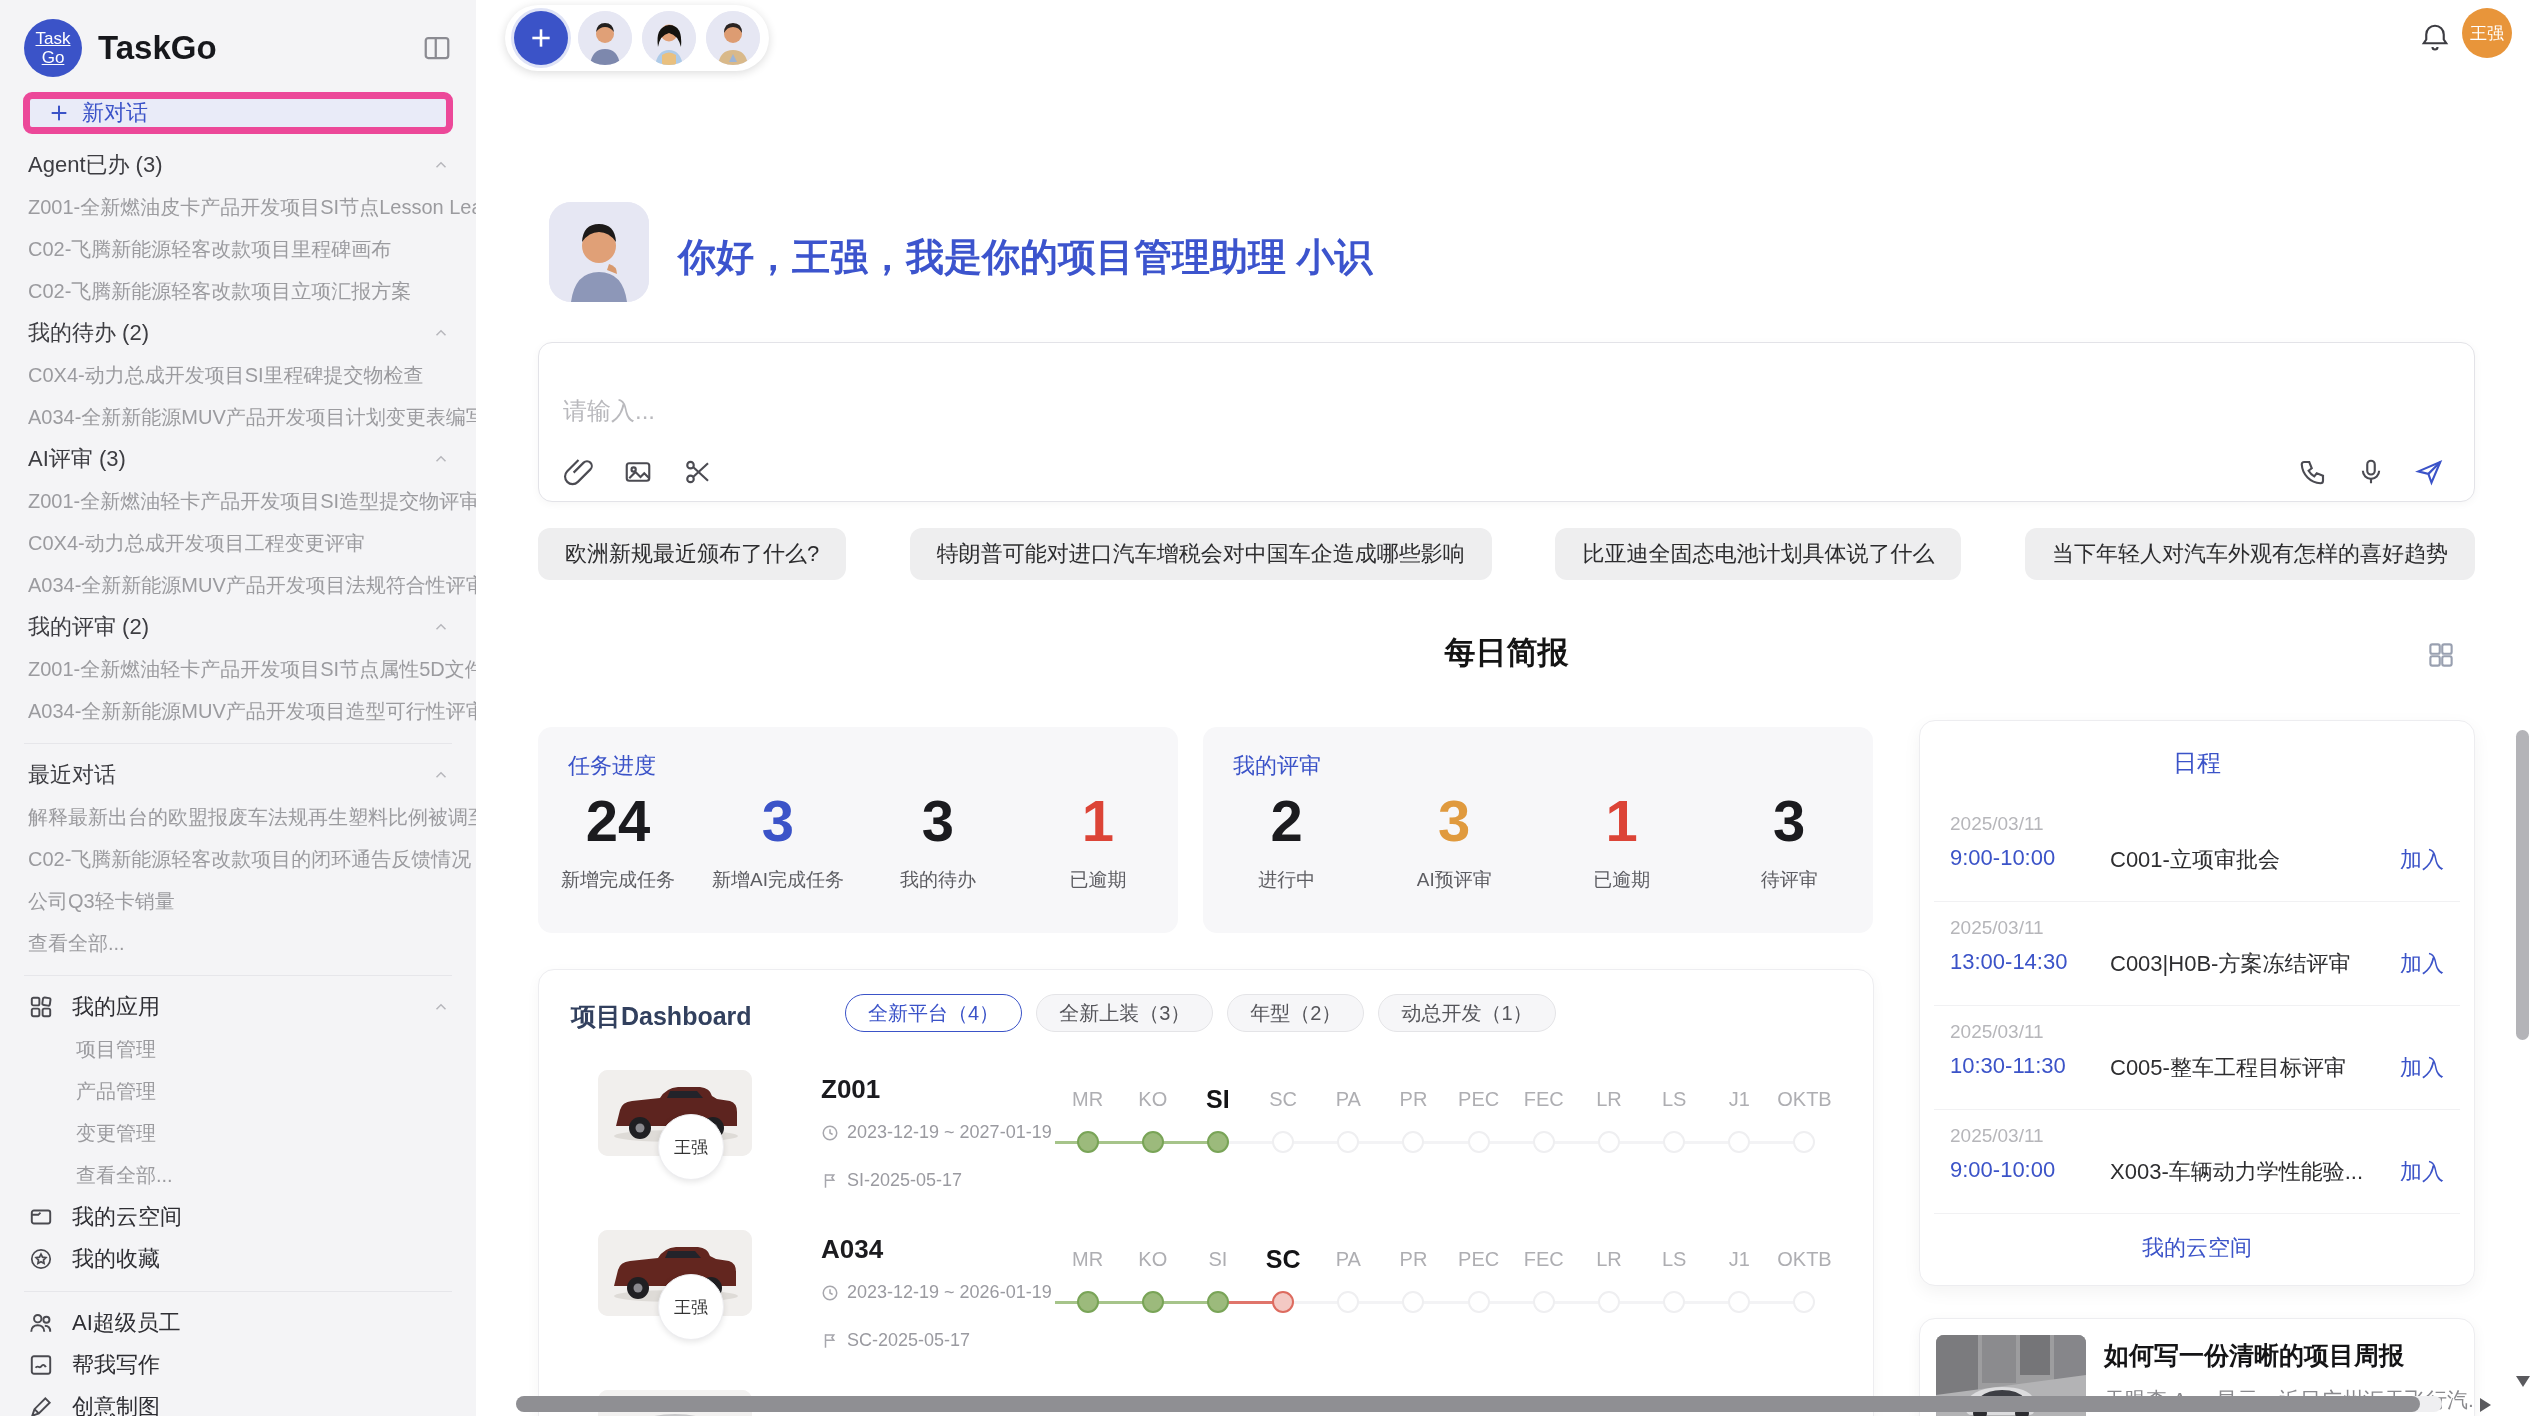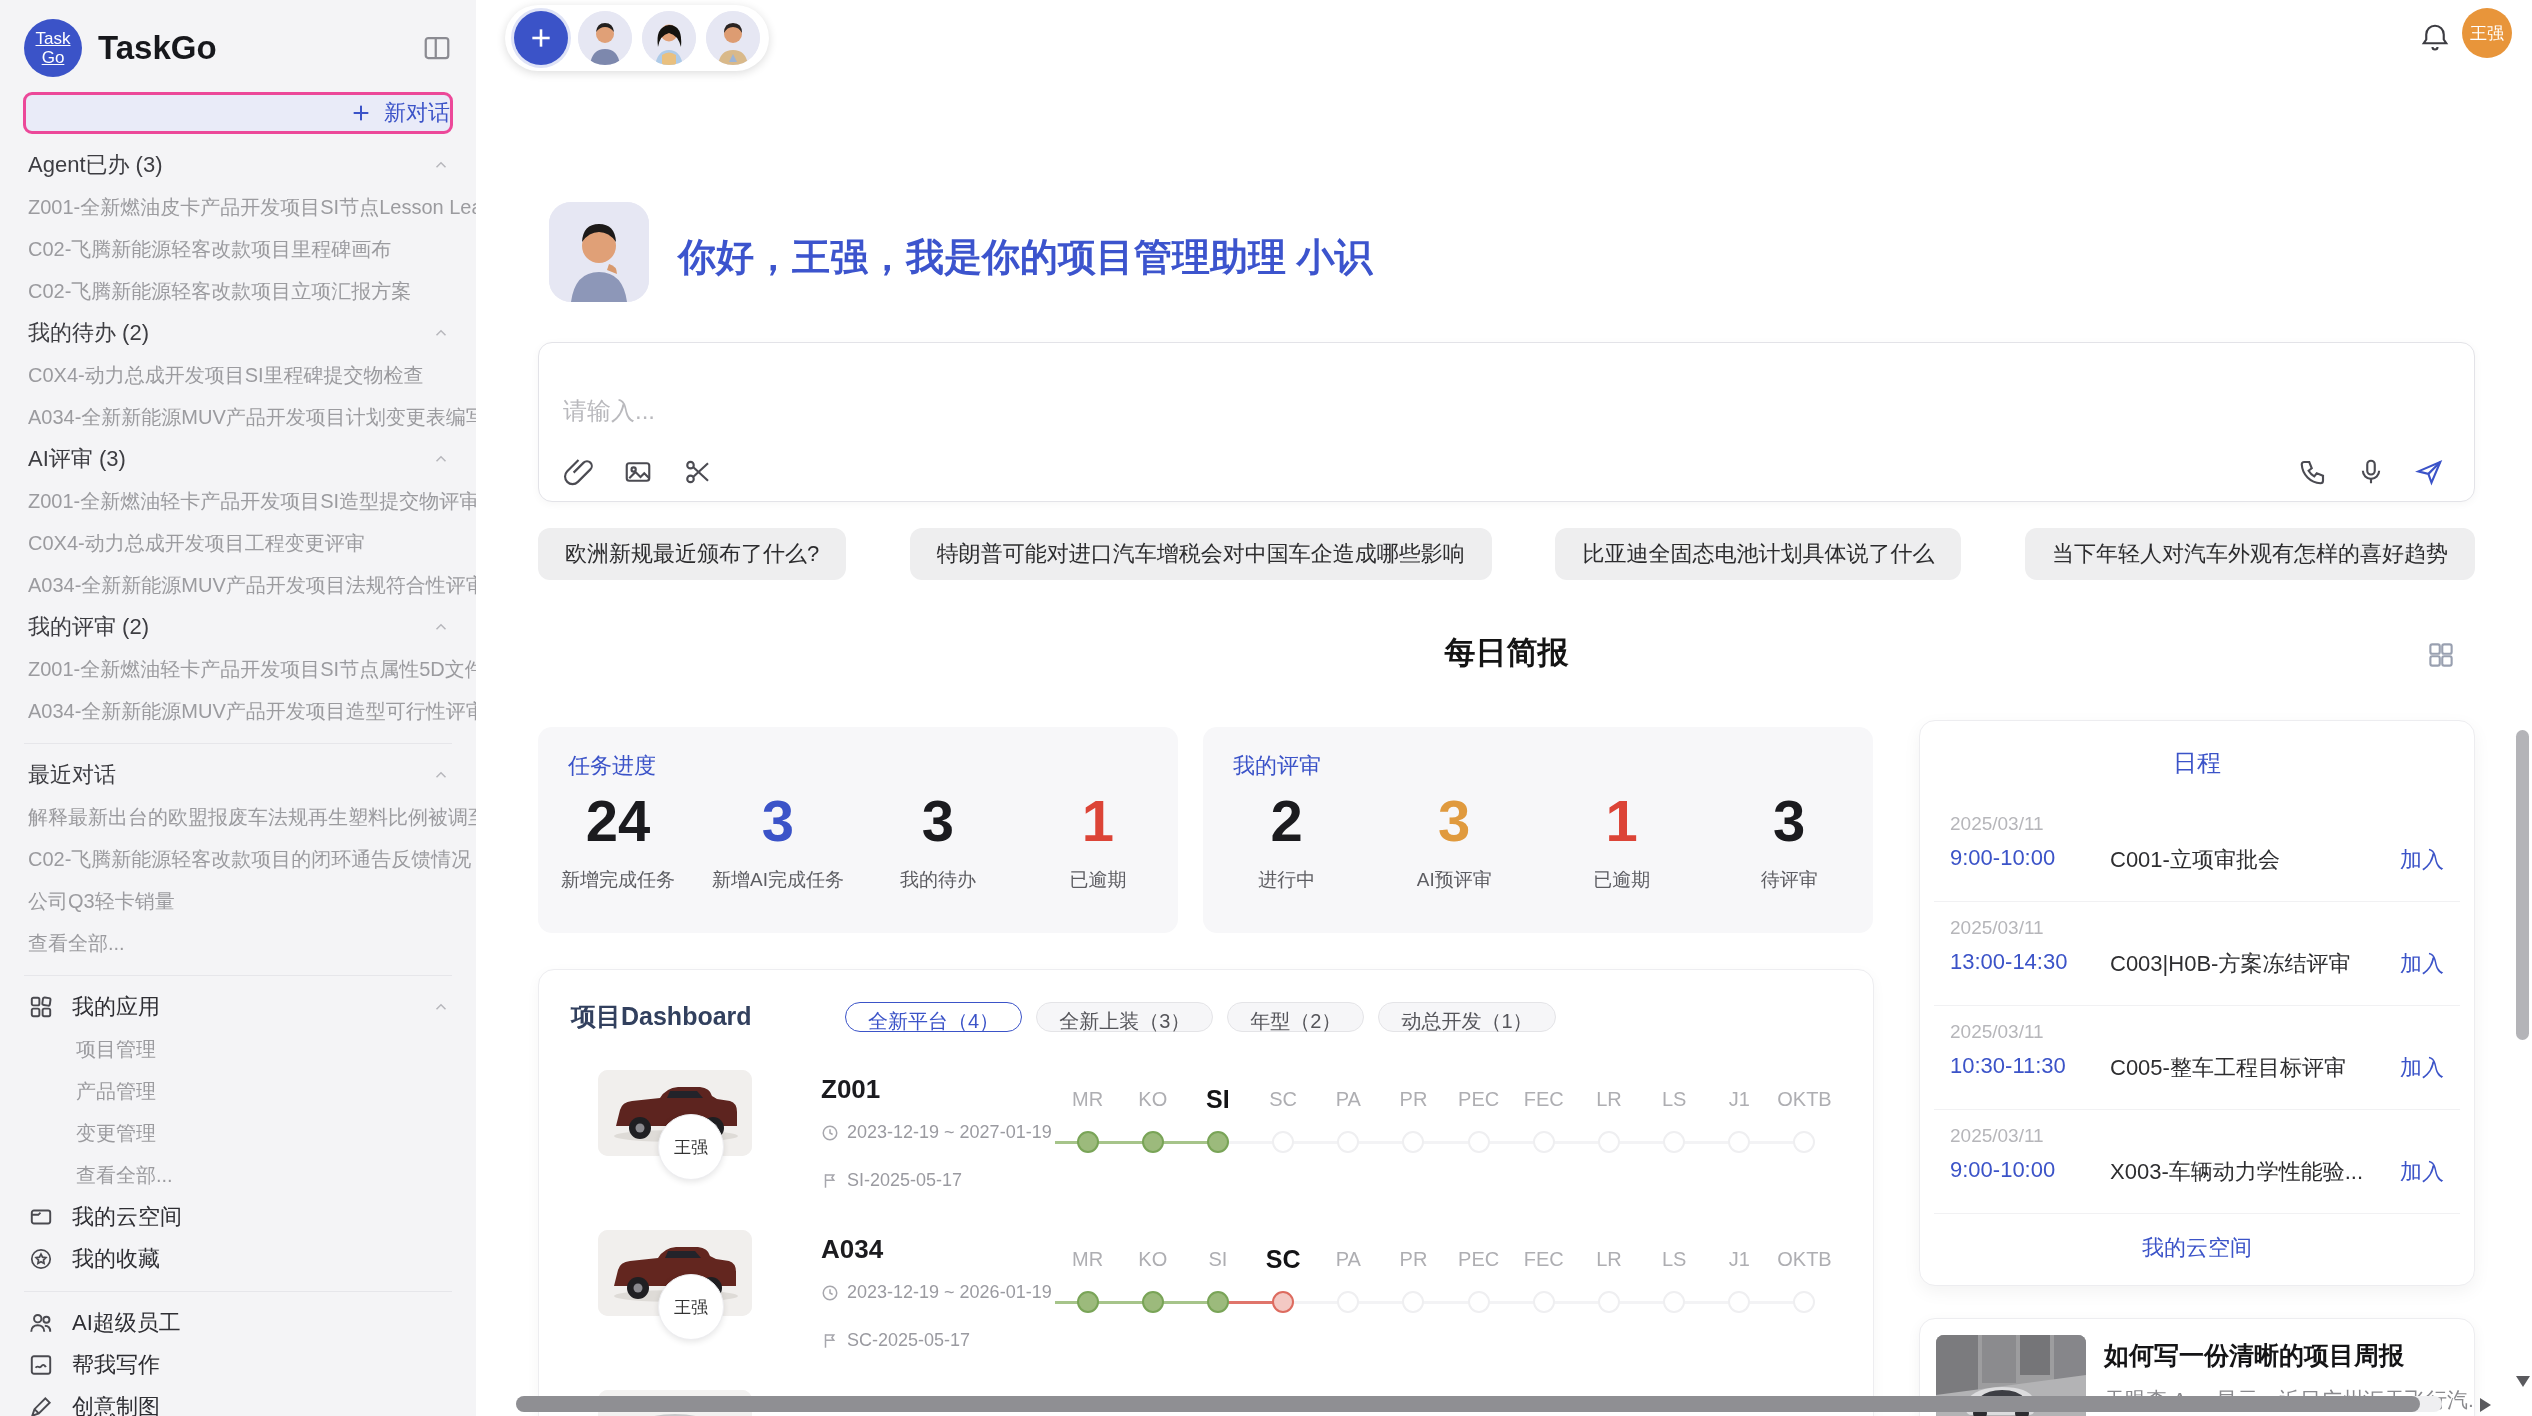--- a/index.html
+++ b/index.html
@@ -9,23 +9,23 @@
 
   
   .sidebar { position:absolute; left:0; top:0; width:476px; height:1416px;
     background:#f4f4f6; padding-top:16px; overflow:hidden; }
   .sb-head { height:64px; display:flex; align-items:center; padding:0 24px; }
   .logo { width:58px; height:58px; border-radius:50%; background:#3b53c8; color:#fff;
     display:flex; flex-direction:column; align-items:center; justify-content:center;
     font-size:17px; line-height:19px; flex:0 0 auto;text-decoration:underline; }
   .app-title { font-size:33px; font-weight:bold; color:#17181c; margin-left:16px; flex:1; }
   .panel-toggle { color:#8b8b92; cursor:pointer; }
-  .new-chat { margin:12px 23px 0; height:42px; border:3px solid #ec4899; background:#e9ebf8;
+  .new-chat { margin:12px 23px 0; height:42px; border:7px solid #ec4899; background:#e9ebf8;
     border-radius:9px; color:#3b53c8; font-size:22px; display:flex; align-items:center;
-    justify-content:flex-end; padding-left:18px; gap:12px; cursor:pointer; }
+    justify-content:flex-start; padding-left:18px; gap:12px; cursor:pointer; }
   .sb-list { margin-top:10px; }
   .srow { height:42px; display:flex; align-items:center; padding:0 26px 0 28px;
     white-space:nowrap; overflow:hidden; }
   .srow.hdr { font-size:22px; color:#3d3d42; justify-content:space-between; }
   .srow.item { font-size:20px; color:#9b9b9f; cursor:pointer; }
   .srow.sub { padding-left:76px; font-size:20px; color:#9b9b9f; cursor:pointer; }
   .srow.nav { font-size:22px; color:#2e2e33; gap:18px; cursor:pointer; }
   .sdiv { height:22px; display:flex; align-items:center; padding:0 24px; }
   .sdiv i { display:block; width:100%; height:1px; background:#e6e6ea; }
   .chev { color:#b7b7bc; flex:0 0 auto; }
@@ -75,22 +75,22 @@
   .stat-grid { position:absolute; left:0; top:62px; width:100%; display:flex; }
   .stat-cell { flex:1; text-align:center; }
   .stat-val { font-size:58px; font-weight:bold; color:#1b1b1f; line-height:64px; }
   .stat-val.blue { color:#3b53c8; } .stat-val.red { color:#dc4437; } .stat-val.orange { color:#e09a3e; }
   .stat-lab { margin-top:14px; font-size:19px; color:#5d5d62; }
 
   .dash { position:absolute; left:62px; top:969px; width:1336px; height:560px; background:#fff;
     border:1px solid #ededf0; border-radius:16px; box-shadow:0 4px 14px rgba(0,0,0,.04); overflow:hidden; }
   .dash-title { position:absolute; left:32px; top:30px; font-size:25px; font-weight:600; color:#32405e; }
   .dash-tabs { position:absolute; left:306px; top:24px; display:flex; gap:14px; }
-  .dtab { height:30px; line-height:36px; border-radius:19px; padding:0 22px; font-size:20px;
-    background:#f6f6f8; border:1px solid #e4e4e7; color:#55555a; cursor:pointer; white-space:nowrap;margin-top:8px; }
+  .dtab { height:38px; line-height:36px; border-radius:19px; padding:0 22px; font-size:20px;
+    background:#f6f6f8; border:1px solid #e4e4e7; color:#55555a; cursor:pointer; white-space:nowrap; }
   .dtab.sel { background:#fff; border-color:#3b53c8; color:#3b53c8; }
 
   .prow { position:absolute; left:0; width:100%; height:150px; }
   .prow.r1 { top:92px; } .prow.r2 { top:252px; } .prow.r3 { top:412px; }
   .pimg { position:absolute; left:59px; top:8px; width:154px; height:86px; border-radius:10px;
     overflow:hidden; background:#f1efed; }
   .pbadge { position:absolute; left:119px; top:52px; width:66px; height:66px; border-radius:50%;
     background:#fff; border:1px solid #ededf0; box-shadow:0 2px 6px rgba(0,0,0,.10);
     display:flex; align-items:center; justify-content:center; font-size:17px; color:#333; }
   .pname { position:absolute; left:282px; top:12px; font-size:26px; font-weight:bold; color:#1b1b1f; }

